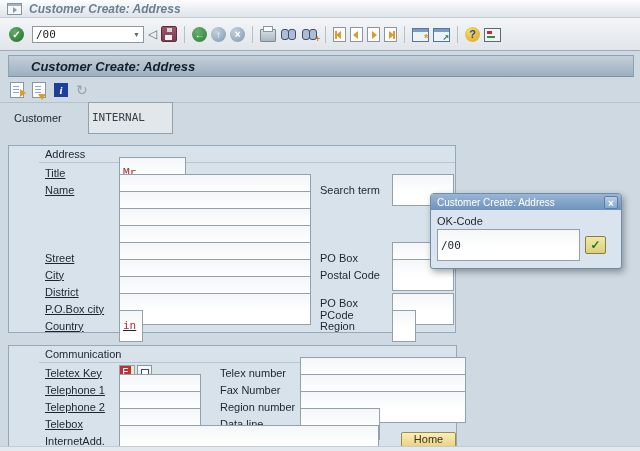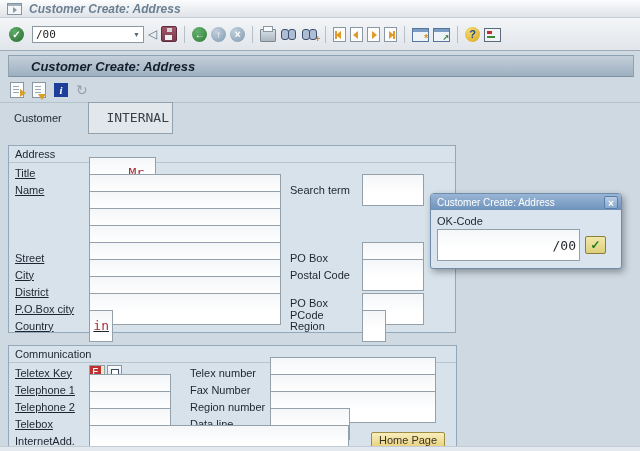--- a/index.html
+++ b/index.html
@@ -80,29 +80,29 @@
   .i-sheet-export::after{content:"";position:absolute;right:-1px;bottom:-3px;border:4px solid transparent;border-top:6px solid #d8a02a;border-bottom:0;}
   .i-info{width:14px;height:14px;background:#1e3f99;color:#fff;text-align:center;line-height:14px;
     font-family:"Liberation Serif",serif;font-weight:bold;font-style:italic;font-size:11px;}
   .i-info::before{content:"i";}
   .i-refresh{color:#94a2ae;font-size:14px;line-height:16px;}
   .i-refresh::before{content:"↻";}
 
   
   .flabel{display:inline-block;width:74px;color:#1d2530;}
   .fin{height:32px;box-sizing:border-box;border:1px solid #93a1ac;background:linear-gradient(#f4f6f8,#ffffff 60%);
-    font-family:"DejaVu Sans Mono",monospace;font-size:13px;color:#24282c;padding:0 3px;text-align:right;}
+    font-family:"DejaVu Sans Mono",monospace;font-size:11px;color:#24282c;padding:0 3px;}
   .fin.redval{color:#a83038;}
   .fin.display{background:#e2e7eb;color:#3a4048;}
   .w67{width:67px;} .w192{width:192px;} .w62{width:62px;} .w24{width:24px;}
   .w82{width:82px;} .w166{width:166px;} .w80{width:80px;} .w260{width:260px;} .w85{width:85px;}
 
   .customer-row{position:absolute;left:14px;top:58px;height:17px;display:flex;align-items:center;}
 
-  .groupbox{position:absolute;box-sizing:border-box;background:#d7e2eb;border:1px solid #94a8ba;}
+  .groupbox{position:absolute;box-sizing:border-box;background:#d7e2eb;border:1px solid #94a8ba;padding-left:30px;}
   .gb-address{left:8px;top:94px;width:448px;height:188px;}
   .gb-comm{left:8px;top:294px;width:449px;height:103px;}
   .gb-header{height:16px;line-height:16px;padding-left:6px;border-bottom:1px solid #b7c5d0;color:#1d2530;}
   .gb-rows{padding:1px 0 0 6px;}
   .frow{position:relative;height:17px;display:flex;align-items:center;text-decoration:underline;}
   .rlab{position:absolute;left:275px;width:70px;}
   .rfld{position:absolute;left:347px;}
   .rlab2{position:absolute;left:175px;width:78px;}
   .rfld2{position:absolute;left:255px;}
 

